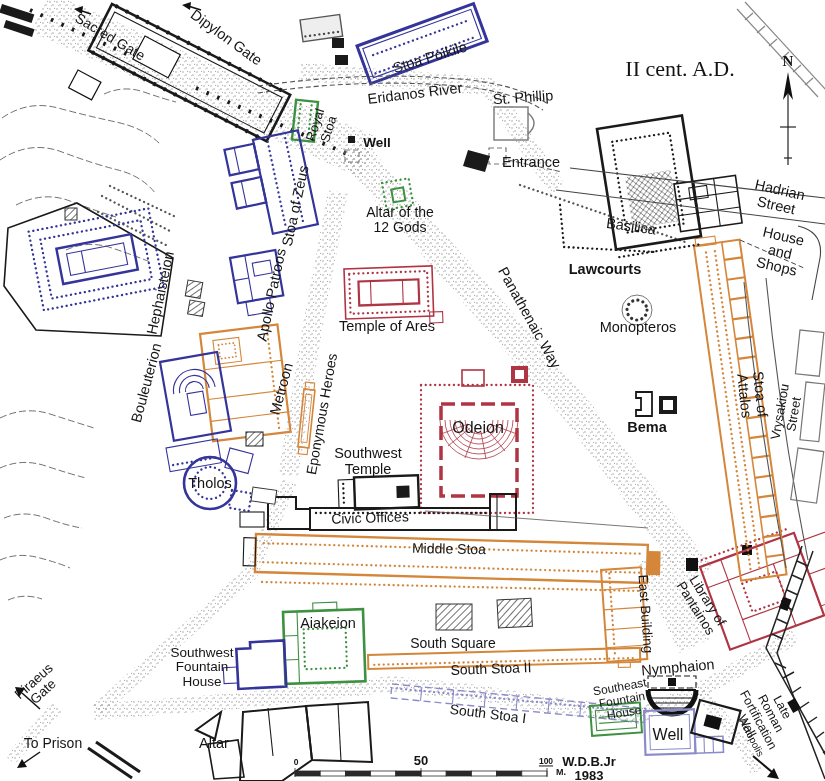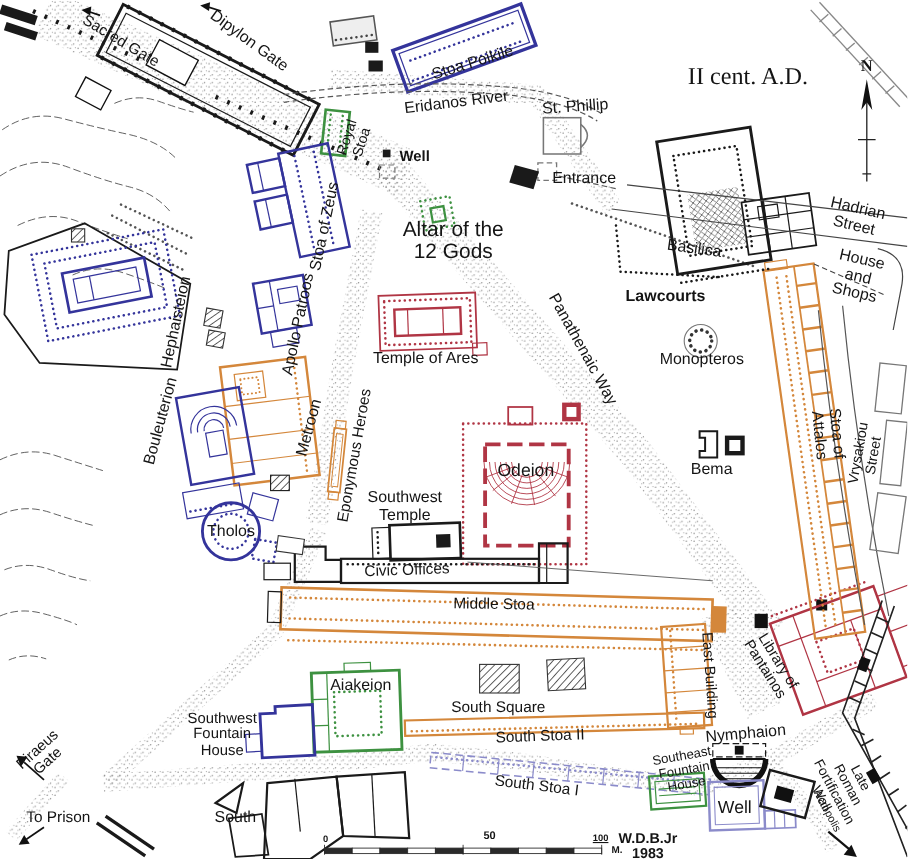--- a/index.html
+++ b/index.html
@@ -501,33 +501,33 @@
 Stoa</div>
       <div class="map-label" style="left: 377px; top: 143px; font-size: 13.5px; transform: translate(-50%, -50%) rotate(0deg); font-weight: bold;">Well</div>
       <div class="map-label" style="left: 531px; top: 163px; font-size: 14.5px; transform: translate(-50%, -50%) rotate(0deg);">Entrance</div>
       <div class="map-label serif" style="left: 680px; top: 69px; font-size: 22px; transform: translate(-50%, -50%) rotate(0deg);">II cent. A.D.</div>
       <div class="map-label serif bold" style="left: 788px; top: 61px; font-size: 15px; transform: translate(-50%, -50%) rotate(0deg);">N</div>
       <div class="map-label" style="left: 778px; top: 198px; font-size: 14.5px; transform: translate(-50%, -50%) rotate(13deg);">Hadrian Street</div>
       <div class="map-label" style="left: 631px; top: 227px; font-size: 14.5px; transform: translate(-50%, -50%) rotate(8deg);">Basilica</div>
       <div class="map-label" style="left: 780px; top: 252px; font-size: 14.5px; transform: translate(-50%, -50%) rotate(13deg);">House
 and Shops</div>
       <div class="map-label" style="left: 605px; top: 270px; font-size: 14.5px; transform: translate(-50%, -50%) rotate(0deg); font-weight: bold;">Lawcourts</div>
-      <div class="map-label" style="left: 412px; top: 220px; font-size: 19px; transform: translate(-50%, -50%) rotate(0deg);">Altar of the
+      <div class="map-label" style="left: 400px; top: 220px; font-size: 14px; transform: translate(-50%, -50%) rotate(0deg);">Altar of the
 12 Gods</div>
       <div class="map-label" style="left: 296px; top: 206px; font-size: 14.5px; transform: translate(-50%, -50%) rotate(-78deg);">Stoa of Zeus</div>
       <div class="map-label" style="left: 272px; top: 295px; font-size: 14.5px; transform: translate(-50%, -50%) rotate(-78deg);">Apollo Patroos</div>
       <div class="map-label" style="left: 161px; top: 293px; font-size: 14.5px; transform: translate(-50%, -50%) rotate(-78deg);">Hephaisteion</div>
       <div class="map-label" style="left: 387px; top: 327px; font-size: 14.5px; transform: translate(-50%, -50%) rotate(0deg);">Temple of Ares</div>
       <div class="map-label" style="left: 529px; top: 318px; font-size: 14.5px; transform: translate(-50%, -50%) rotate(61deg);">Panathenaic Way</div>
       <div class="map-label" style="left: 638px; top: 328px; font-size: 14.5px; transform: translate(-50%, -50%) rotate(0deg);">Monopteros</div>
       <div class="map-label" style="left: 147px; top: 383px; font-size: 14.5px; transform: translate(-50%, -50%) rotate(-75deg);">Bouleuterion</div>
       <div class="map-label" style="left: 282px; top: 389px; font-size: 14.5px; transform: translate(-50%, -50%) rotate(-75deg);">Metroon</div>
       <div class="map-label" style="left: 322px; top: 414px; font-size: 14px; transform: translate(-50%, -50%) rotate(-80deg);">Eponymous Heroes</div>
       <div class="map-label" style="left: 478px; top: 396px; font-size: 16px; transform: translate(-50%, -50%) rotate(0deg); margin-top: 32px;">Odeion</div>
-      <div class="map-label" style="left: 647px; top: 428px; font-size: 14.5px; transform: translate(-50%, -50%) rotate(0deg);">Bema</div>
+      <div class="map-label" style="left: 647px; top: 428px; font-size: 14.5px; transform: translate(-50%, -50%) rotate(0deg); font-weight: bold;">Bema</div>
       <div class="map-label" style="left: 752px; top: 395px; font-size: 14.5px; transform: translate(-50%, -50%) rotate(84deg);">Stoa of Attalos</div>
       <div class="map-label" style="left: 787px; top: 413px; font-size: 13px; transform: translate(-50%, -50%) rotate(-80deg);">Vrysakiou Street</div>
       <div class="map-label" style="left: 210px; top: 484px; font-size: 14.5px; transform: translate(-50%, -50%) rotate(0deg);">Tholos</div>
       <div class="map-label" style="left: 368px; top: 461px; font-size: 14.5px; transform: translate(-50%, -50%) rotate(0deg);">Southwest
 Temple</div>
       <div class="map-label" style="left: 370px; top: 518px; font-size: 14px; transform: translate(-50%, -50%) rotate(-2deg);">Civic Offices</div>
       <div class="map-label" style="left: 449px; top: 549px; font-size: 14px; transform: translate(-50%, -50%) rotate(1deg);">Middle Stoa</div>
       <div class="map-label" style="left: 645px; top: 614px; font-size: 13.5px; transform: translate(-50%, -50%) rotate(86deg);">East Building</div>
       <div class="map-label" style="left: 701px; top: 605px; font-size: 13.5px; transform: translate(-50%, -50%) rotate(58deg);">Library of
 Pantainos</div>
@@ -538,25 +538,25 @@
 Fountain
 House</div>
       <div class="map-label" style="left: 678px; top: 668px; font-size: 14.5px; transform: translate(-50%, -50%) rotate(-5deg);">Nymphaion</div>
       <div class="map-label" style="left: 622px; top: 700px; font-size: 12px; transform: translate(-50%, -50%) rotate(-10deg);">Southeast
 Fountain
 House</div>
       <div class="map-label" style="left: 488px; top: 714px; font-size: 14px; transform: translate(-50%, -50%) rotate(7deg);">South Stoa I</div>
       <div class="map-label" style="left: 39px; top: 687px; font-size: 13.5px; transform: translate(-50%, -50%) rotate(-42deg);">Piraeus
 Gate</div>
       <div class="map-label" style="left: 53px; top: 743px; font-size: 14px; transform: translate(-50%, -50%) rotate(0deg);">To Prison</div>
-      <div class="map-label" style="left: 214px; top: 744px; font-size: 14.5px; transform: translate(-50%, -50%) rotate(0deg);">South</div>
+      <div class="map-label" style="left: 214px; top: 744px; font-size: 14.5px; transform: translate(-50%, -50%) rotate(0deg);">Altar</div>
       <div class="map-label" style="left: 668px; top: 735px; font-size: 16px; transform: translate(-50%, -50%) rotate(0deg);">Well</div>
       <div class="map-label" style="left: 764px; top: 717px; font-size: 12.5px; transform: translate(-50%, -50%) rotate(62deg);">Late Roman
 Fortification Wall</div>
       <div class="map-label" style="left: 751px; top: 738px; font-size: 10px; transform: translate(-50%, -50%) rotate(62deg);">Acropolis</div>
       <div class="map-label bold" style="left: 589px; top: 769px; font-size: 13px; transform: translate(-50%, -50%) rotate(0deg);">W.D.B.Jr
 1983</div>
       <div class="map-label bold" style="left: 296px; top: 763px; font-size: 8.5px; transform: translate(-50%, -50%) rotate(0deg);">0</div>
-      <div class="map-label bold" style="left: 421px; top: 761px; font-size: 10px; transform: translate(-50%, -50%) rotate(0deg); margin-left: 24px;">50</div>
+      <div class="map-label bold" style="left: 421px; top: 761px; font-size: 13px; transform: translate(-50%, -50%) rotate(0deg);">50</div>
       <div class="map-label bold" style="left: 546px; top: 762px; font-size: 8.5px; transform: translate(-50%, -50%) rotate(0deg); text-decoration: underline;">100</div>
       <div class="map-label bold" style="left: 561px; top: 773px; font-size: 9px; transform: translate(-50%, -50%) rotate(0deg);">M.</div>
     </div>
 </div>
 
 </body></html>

